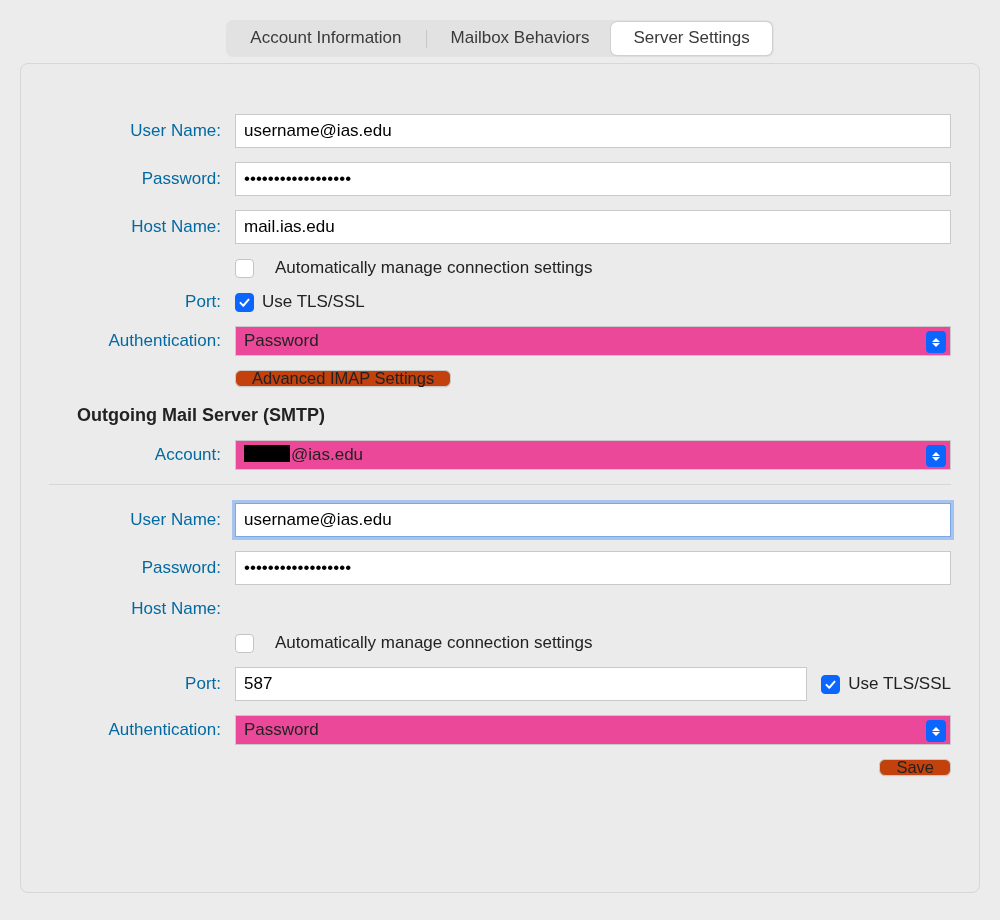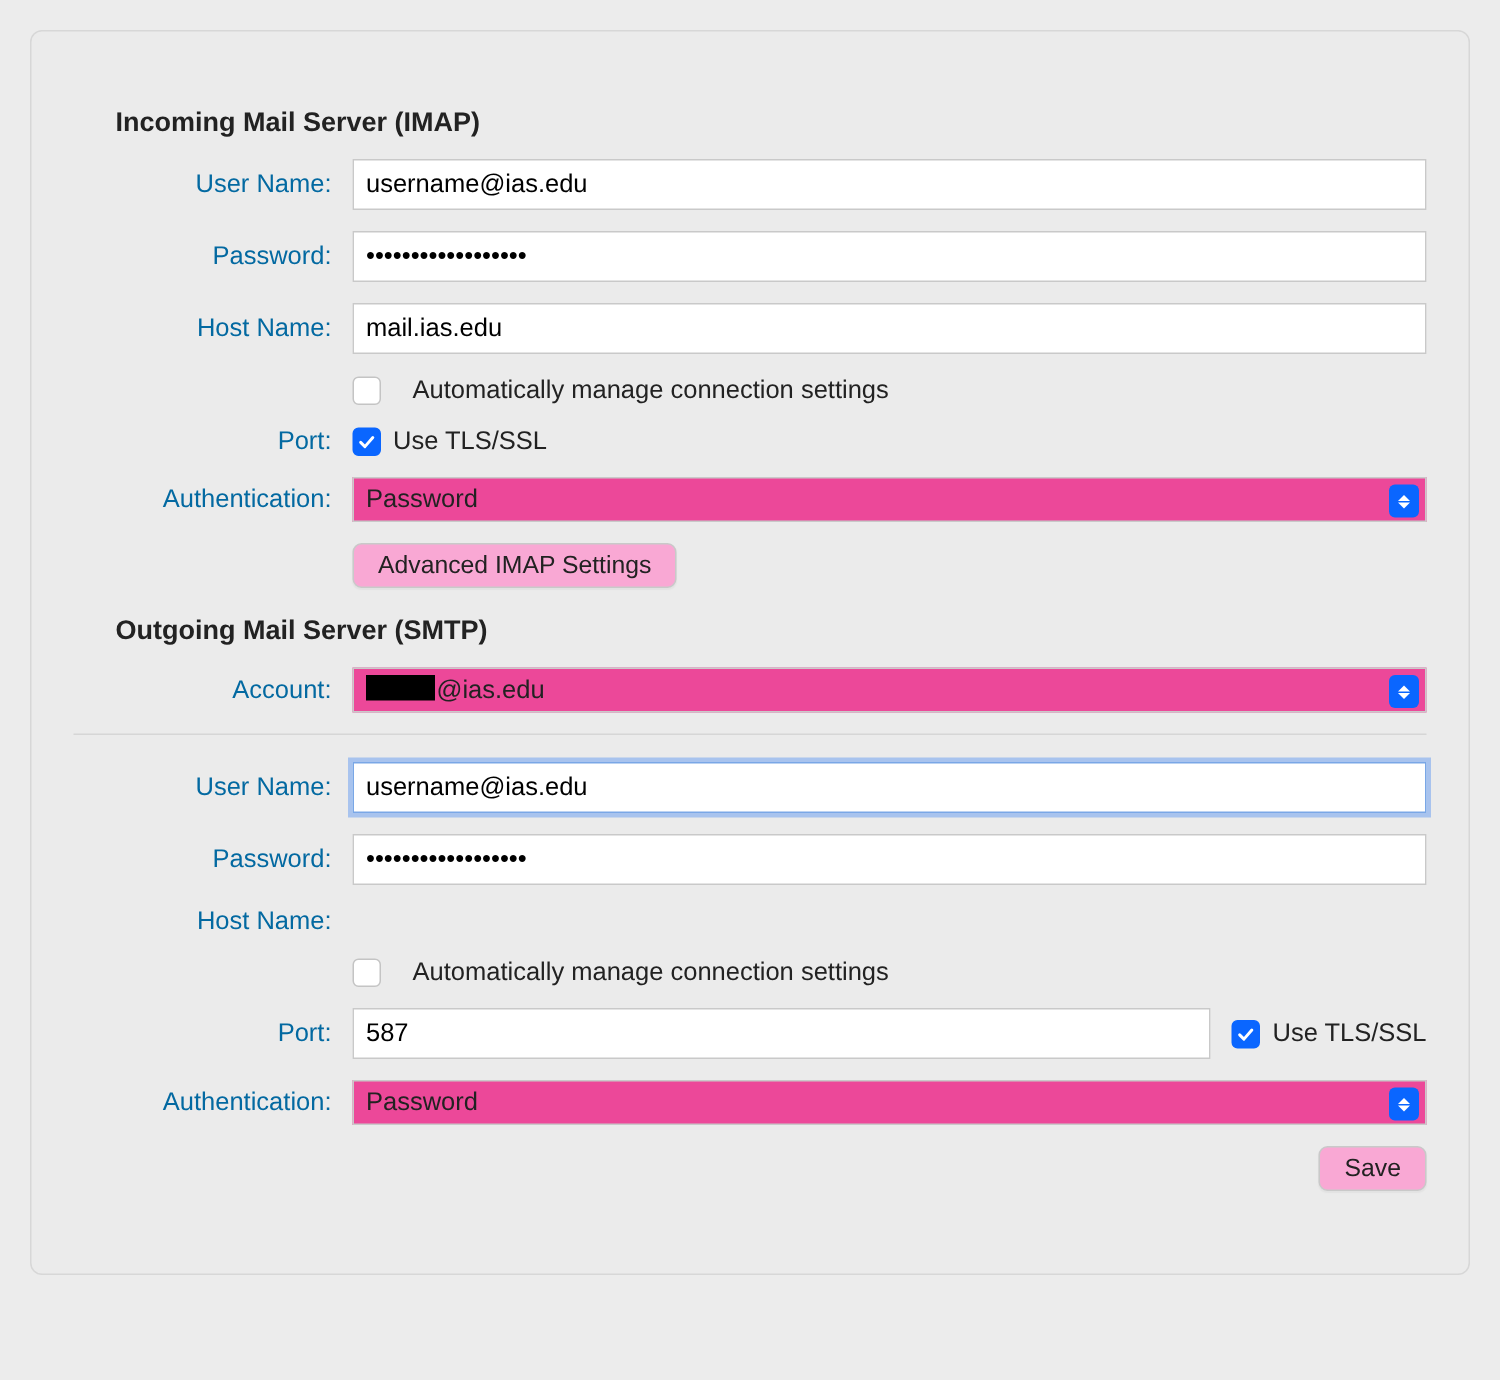--- a/index.html
+++ b/index.html
@@ -156,23 +156,23 @@
   .stepper-icon .tri-up, .stepper-icon .tri-down {
     width: 0; height: 0;
     border-left: 4px solid transparent;
     border-right: 4px solid transparent;
   }
   .stepper-icon .tri-up { border-bottom: 4px solid #fff; }
   .stepper-icon .tri-down { border-top: 4px solid #fff; }
   .push-button {
     display: inline-flex;
     align-items: center;
-    height: 30px;
+    height: 17px;
     padding: 0 16px;
-    background: #f9a8d4;
+    background: #c2410c;
     border: 1px solid #c9c9c9;
     border-radius: 6px;
     font-size: 16.5px;
     color: #222;
     box-shadow: 0 1px 1px rgba(0,0,0,0.04);
     user-select: none;
   }
   .hr {
     height: 1px;
     background: #d6d6d6;
@@ -196,24 +196,31 @@
     align-items: center;
     gap: 8px;
     flex-shrink: 0;
   }
 </style>
 </head>
 <body>
 
 <div class="window">
 
+  <div class="tabbar">
+    <div class="tabgroup">
+      <div class="tab">Account Information</div>
+      <div class="tab-sep"></div>
+      <div class="tab">Mailbox Behaviors</div>
+      <div class="tab active">Server Settings</div>
+    </div>
+  </div>
 
   <div class="panel">
 
-    <div class="section-title">Incoming Mail Server (IMAP)</div>
 
     <div class="row">
       <div class="label-col">User Name:</div>
       <div class="field-col">
         <input class="textfield" type="text" value="username@ias.edu" style="">
       </div>
     </div>
 
     <div class="row">
       <div class="label-col">Password:</div>

